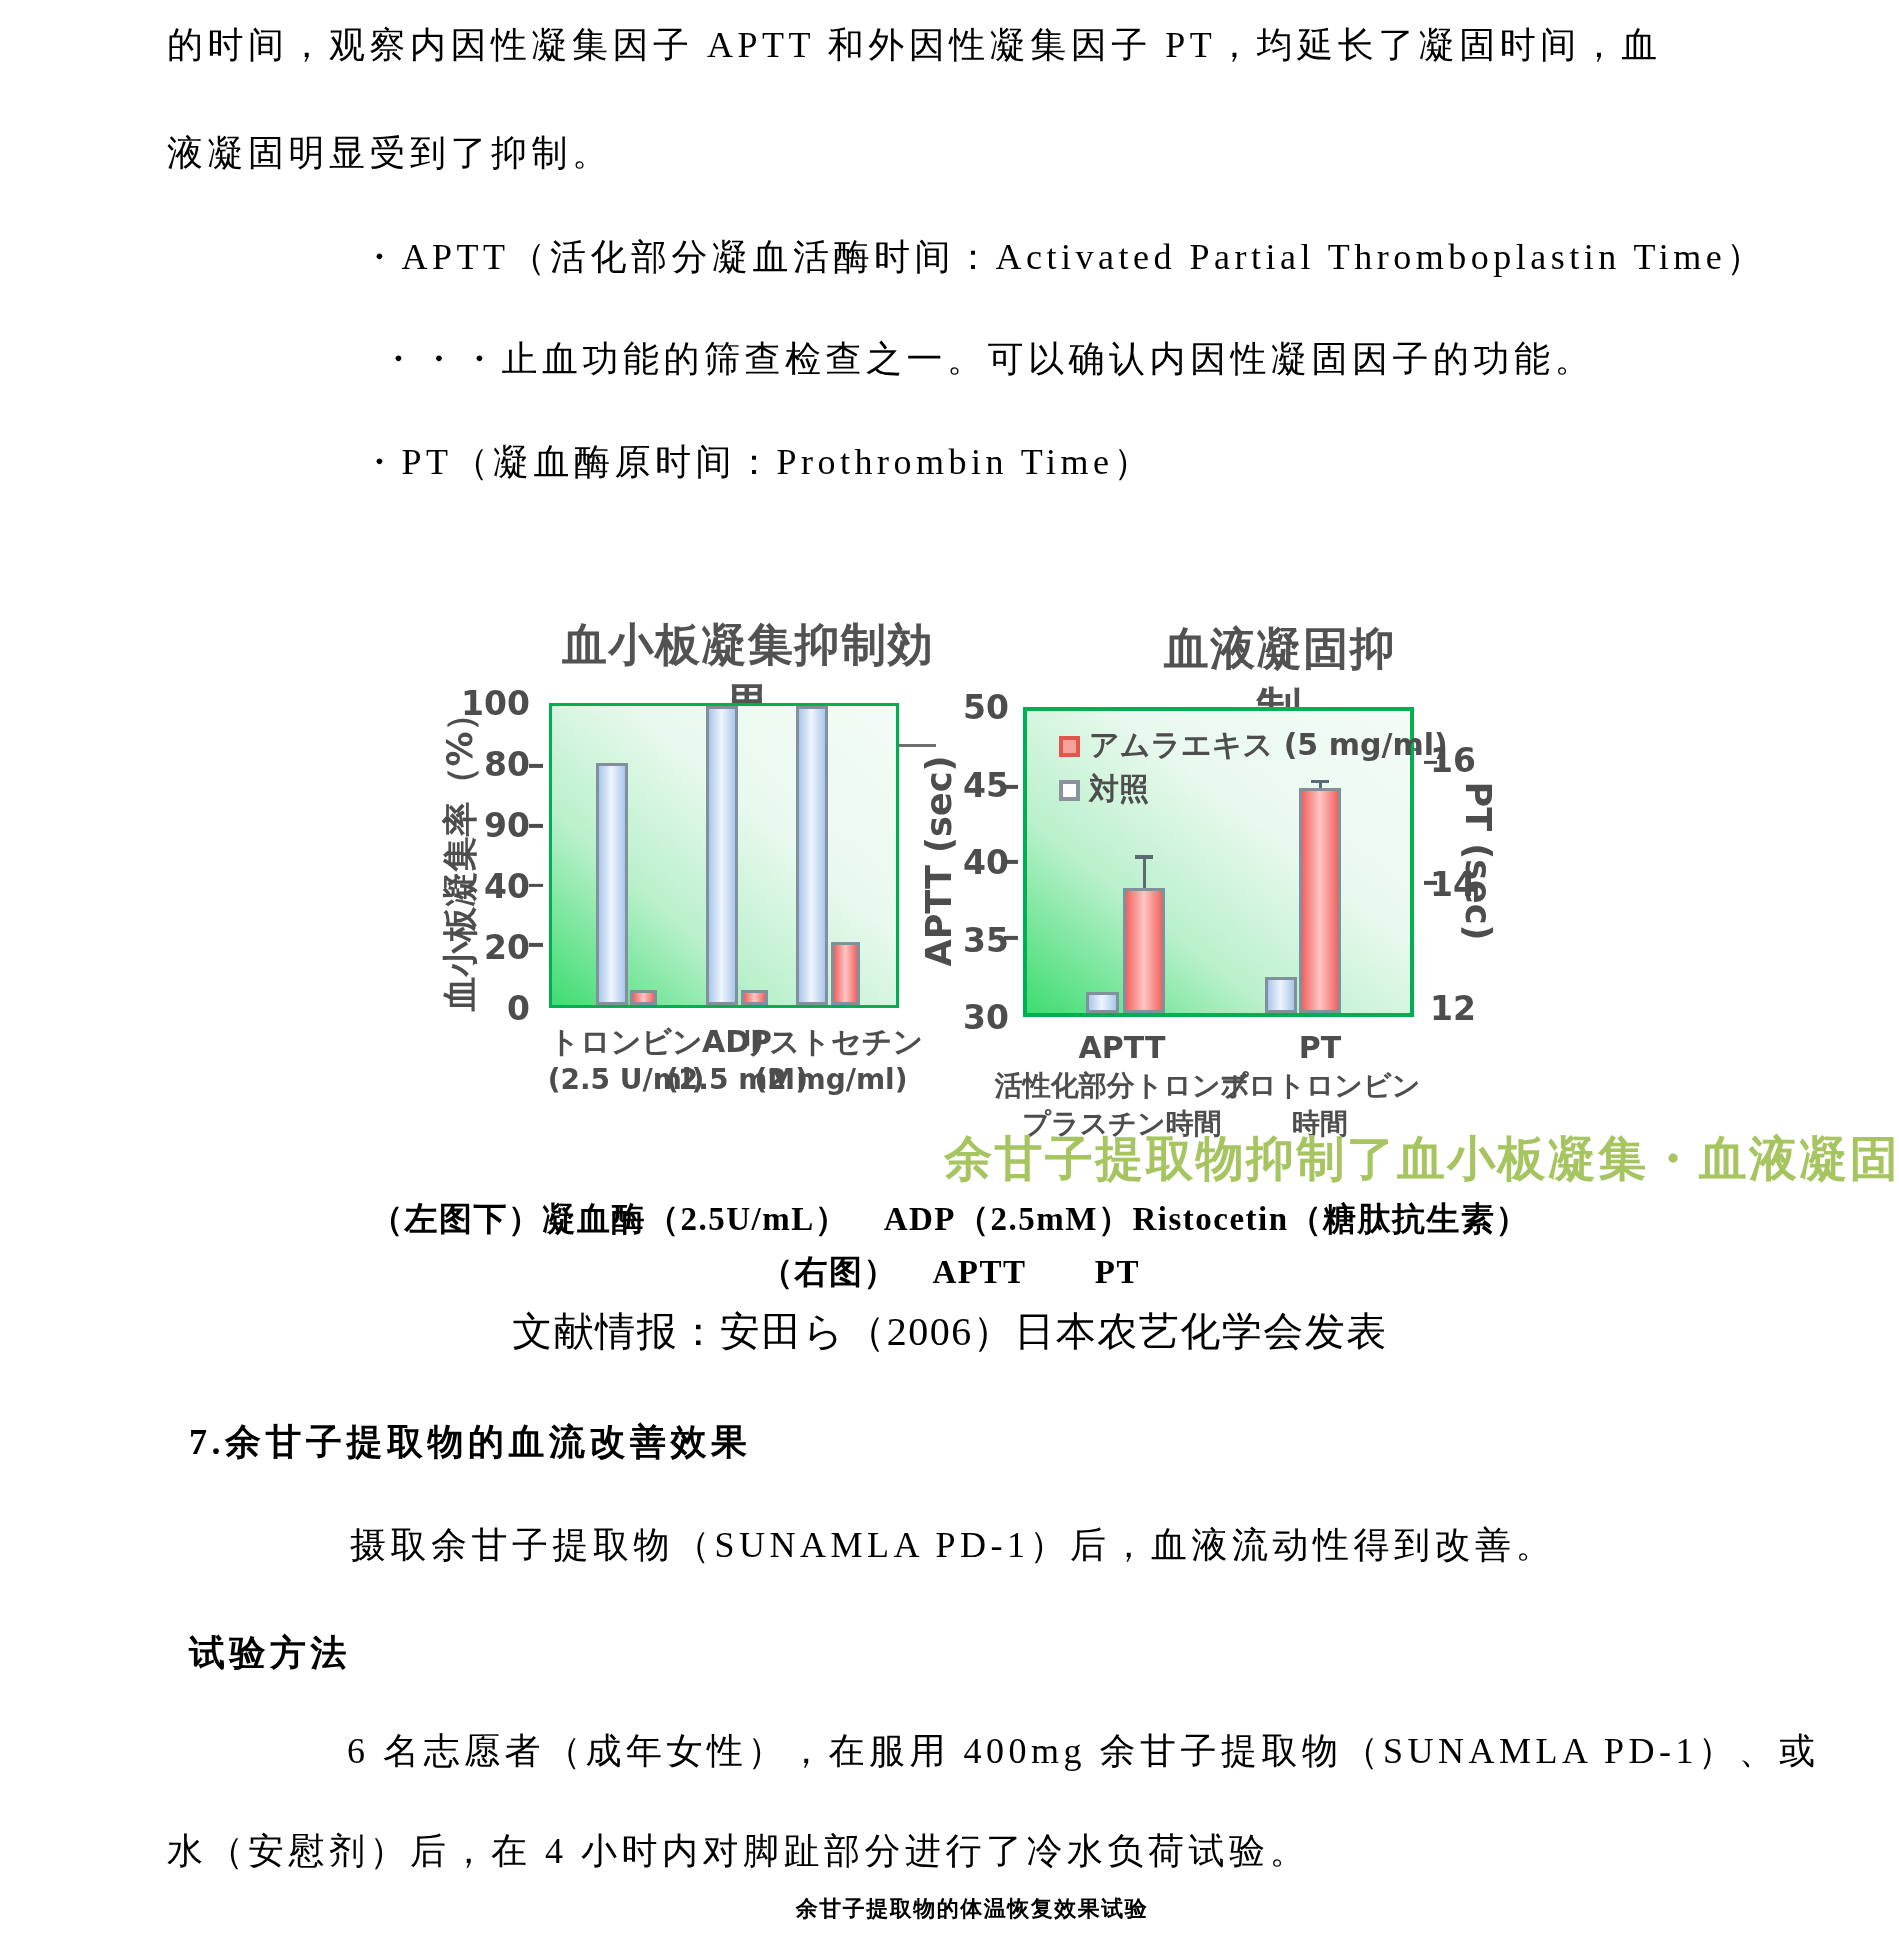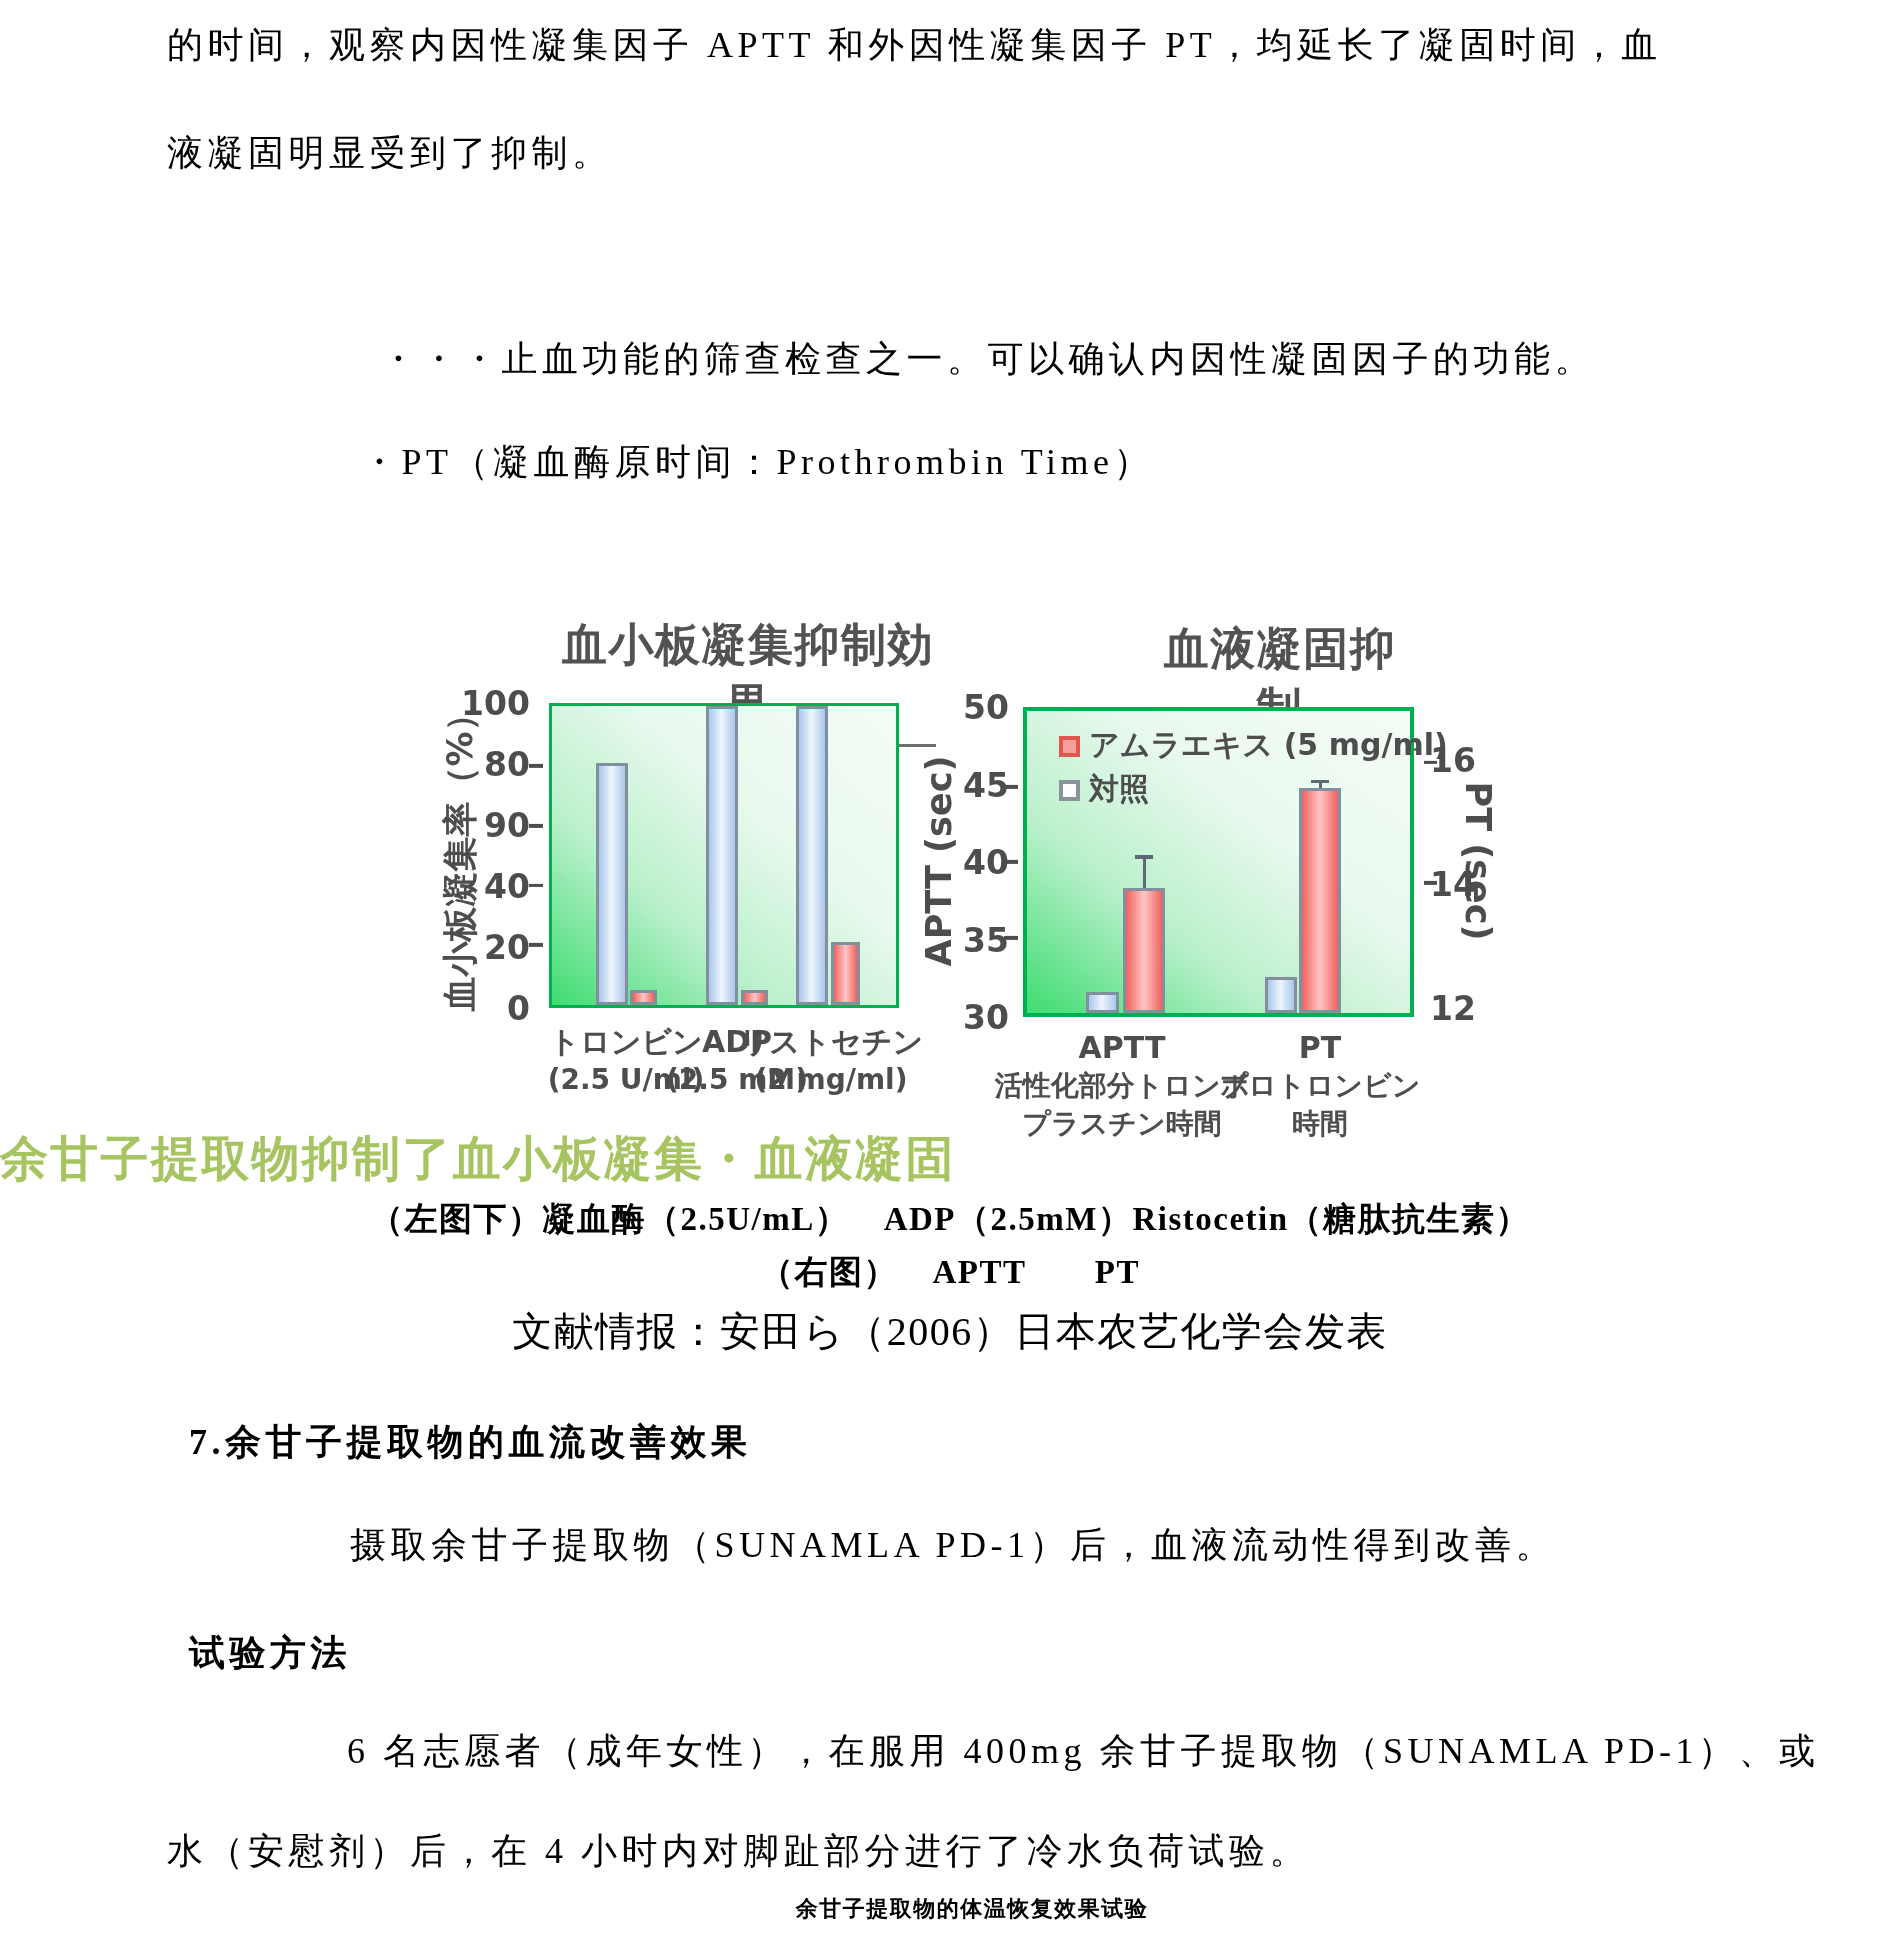--- a/index.html
+++ b/index.html
@@ -32,33 +32,34 @@
   .rot-cw{transform:translate(-50%,-50%) rotate(90deg);}
   .cat{position:absolute;transform:translateX(-50%);text-align:center;color:#4d4d4d;
        font:700 30px "DejaVu Sans","Liberation Sans",sans-serif;white-space:nowrap;line-height:38px;}
   .cat-sub{font-size:28px;}
   .legend{position:absolute;left:32px;top:12px;font:700 30px "DejaVu Sans","Liberation Sans",sans-serif;
           color:#4d4d4d;line-height:44px;white-space:nowrap;}
   .sw{display:inline-block;width:21px;height:21px;box-sizing:border-box;border:4.5px solid;
       margin-right:9px;vertical-align:middle;}
   .sw.red{border-color:#e2574d;background:#f4a29b;}
   .sw.white{border-color:#8a939b;background:#fbfdff;}
-  .green-cap{position:absolute;left:0;width:100%;text-align:left;
+  .green-cap{position:absolute;left:0;width:100%;text-align:right;
              font:700 48px "DejaVu Sans","Liberation Sans",sans-serif;color:#a6c45f;letter-spacing:2.3px;}
   .figcap{position:absolute;left:0;width:100%;text-align:center;font-size:33px;font-weight:700;
           letter-spacing:1.5px;white-space:nowrap;}
   .figcap.light{font-weight:400;font-size:40px;}
 </style>
 </head>
 <body>
 
 <div class="page">
 
   <div class="tline" style="left:167px;top:21px">的时间，观察内因性凝集因子 APTT 和外因性凝集因子 PT，均延长了凝固时间，血</div>
   <div class="tline" style="left:167px;top:129px">液凝固明显受到了抑制。</div>
+  <div class="tline" style="left:361px;top:233px">・APTT（活化部分凝血活酶时间：Activated Partial Thromboplastin Time）</div>
   <div class="tline" style="left:380px;top:335px">・・・止血功能的筛查检查之一。可以确认内因性凝固因子的功能。</div>
   <div class="tline" style="left:361px;top:438px">・PT（凝血酶原时间：Prothrombin Time）</div>
 
   <div class="chart-title" style="left:560px;top:615px;width:376px">血小板凝集抑制効果</div>
 
   <div class="ylab rot-ccw" style="left:460px;top:854px">血小板凝集率（%）</div>
 
   <div class="tickbox" id="lticklabels" style="left:465px;top:703px;width:65px;height:305px">
       <div class="tick-label" style="bottom: 0%;">0</div>
       <div class="tick-label" style="bottom: 20%;">20</div>

